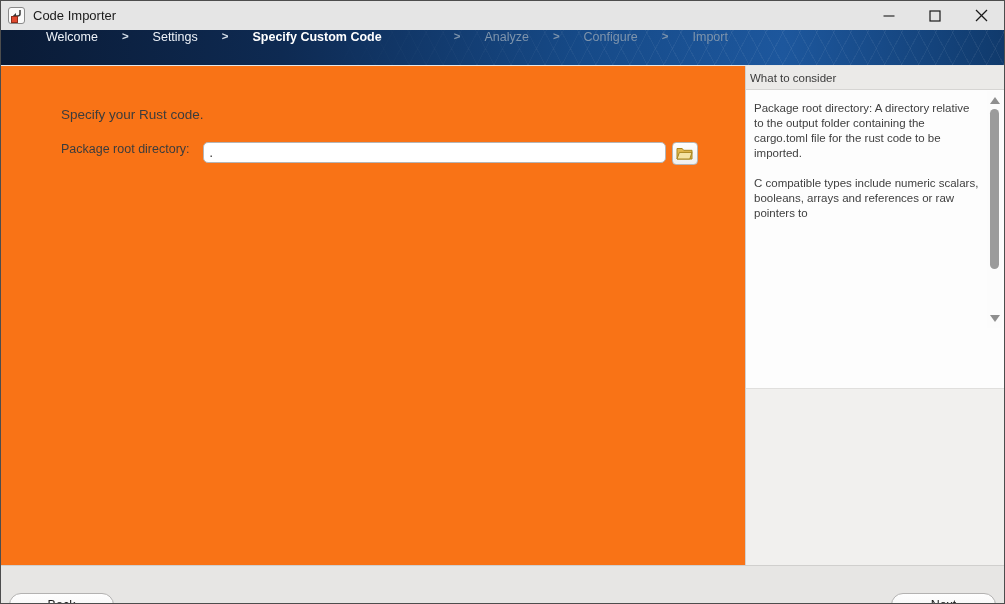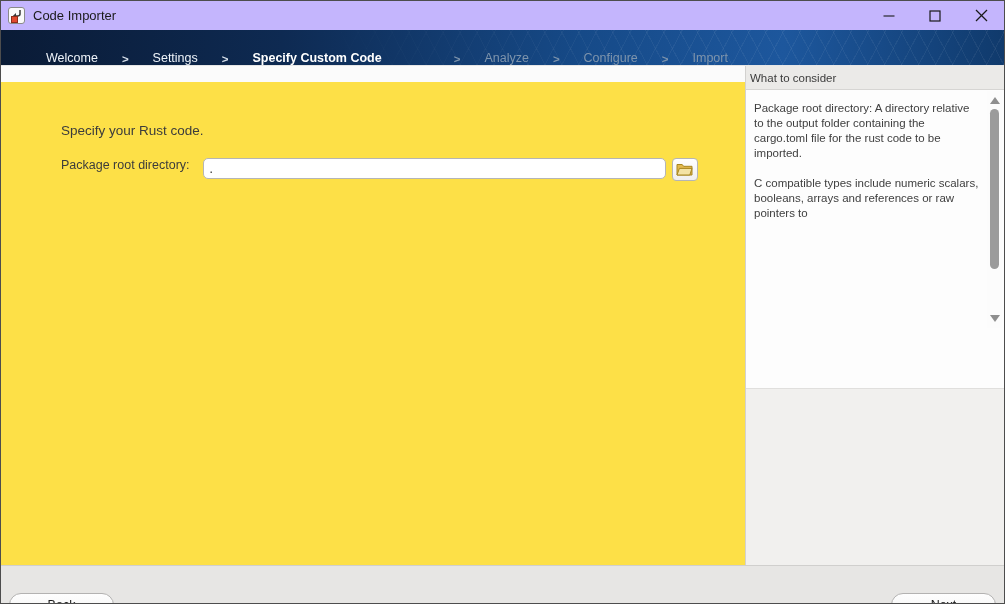--- a/index.html
+++ b/index.html
@@ -6,54 +6,54 @@
   html,body { background:#d8d8d8; }
   body { font-family:"Liberation Sans", sans-serif; }
 
   .window{
     width:1005px; height:604px; border:1px solid #4d4d4d;
     background:#fbfbfb; position:relative; overflow:hidden;
   }
 
   
   .titlebar{
-    height:29px; background:#c4b5fd; display:flex; align-items:center;
+    height:29px; background:#e5e5e5; display:flex; align-items:center;
     padding-left:7px;
   }
   .app-icon{ width:17px; height:17px; margin-right:8px; display:block; }
   .win-title{ font-size:13px; color:#1a1a1a; }
   .win-controls{ margin-left:auto; display:flex; height:100%; }
   .win-ctrl{ width:46px; height:100%; display:flex; align-items:center; justify-content:center; background:transparent; border:none; cursor:default; }
 
   
   .navbar{
     height:36px; position:relative;
     background:linear-gradient(90deg,#0a1b36 0%,#0e2a52 28%,#164a88 58%,#1d579d 78%,#103a6c 100%);
-    display:flex; align-items:flex-end; padding-left:45px;
+    display:flex; align-items:flex-start; padding-left:45px;
     font-size:12.5px; color:#fff; border-bottom:1px solid #e6e6e6;
   }
   .navbar::after{
     content:""; position:absolute; inset:0; pointer-events:none;
     background-image:
       repeating-linear-gradient(62deg, rgba(255,255,255,0.055) 0 1px, transparent 1px 15px),
       repeating-linear-gradient(-62deg, rgba(255,255,255,0.055) 0 1px, transparent 1px 15px);
     -webkit-mask-image:linear-gradient(90deg, transparent 0 30%, #000 68%);
     mask-image:linear-gradient(90deg, transparent 0 30%, #000 68%);
   }
   .crumb{ white-space:nowrap; position:relative; z-index:1; }
   .crumb.done{ color:#eef3f9; font-weight:400; }
   .crumb.current{ color:#ffffff; font-weight:700; }
   .crumb.future{ color:#7e94ac; font-weight:400; }
   .sep{ margin:0 24px; font-size:11.5px; font-weight:700; color:#d9e2ec; position:relative; z-index:1; }
   .sep.future{ color:#7e94ac; }
   .sep.biggap{ margin-left:72px; }
 
   
   .bodyarea{ display:flex; height:499px; }
-  .main{ flex:1; background:#fde047; position:relative;margin-top:16px; }
+  .main{ flex:1; background:#f97316; position:relative; }
   .heading{ position:absolute; left:60px; top:41px; font-size:13.5px; color:#3c3c3c; }
   .field-row{ position:absolute; left:60px; top:76px; display:flex; align-items:flex-start; }
   .field-label{ font-size:12.5px; color:#3c3c3c; margin-right:13px; }
   .dir-input{
     width:463px; height:21px; border:1px solid #b5b5b5; border-radius:5px;
     padding:0 6px; font-size:12px; color:#222; background:#fff; outline:none;
     font-family:"Liberation Sans", sans-serif;
   }
   .browse-btn{
     margin-left:6px; width:26px; height:23px; border:1px solid #b5b5b5; border-radius:4px;

